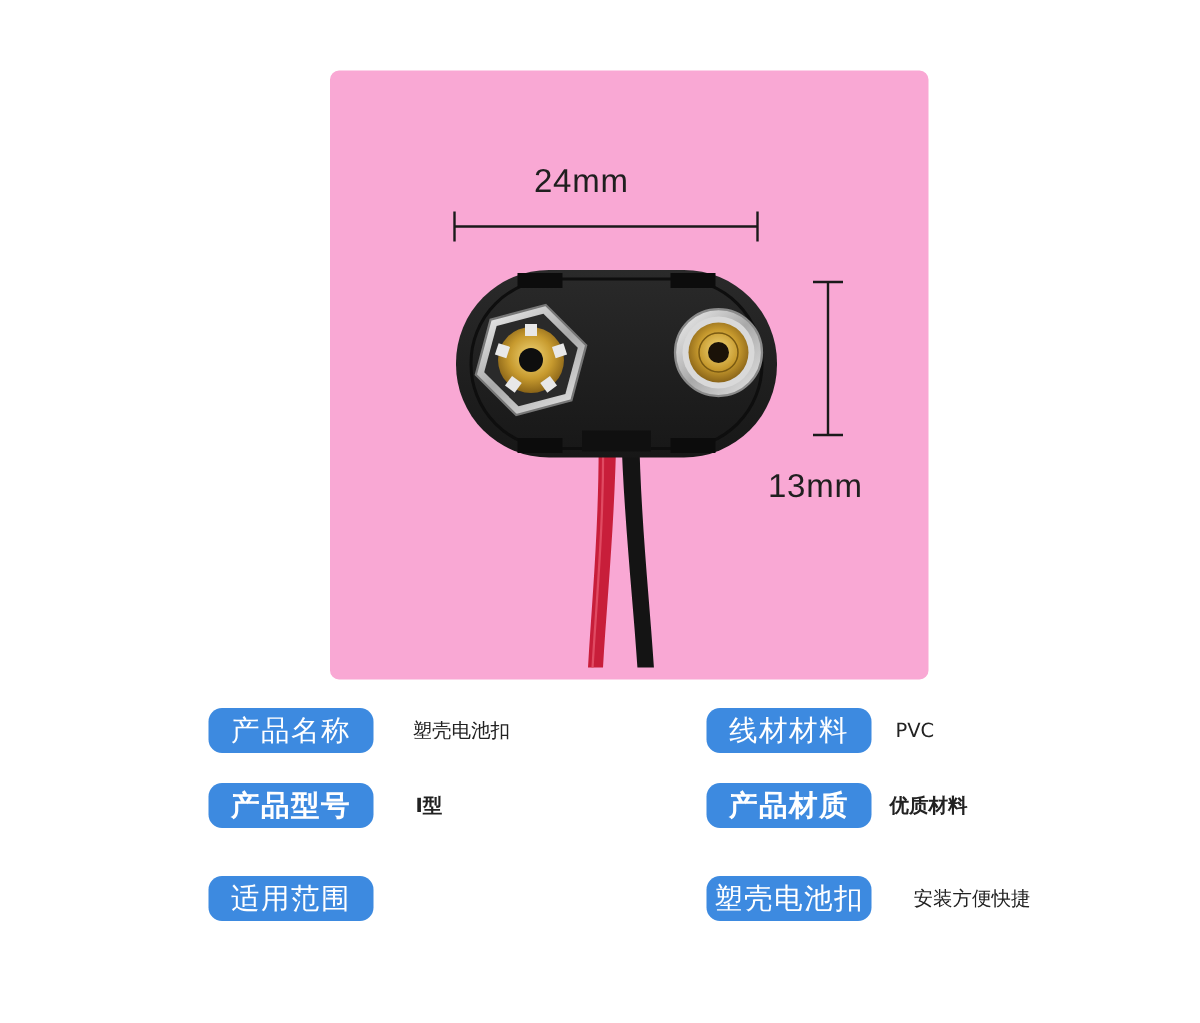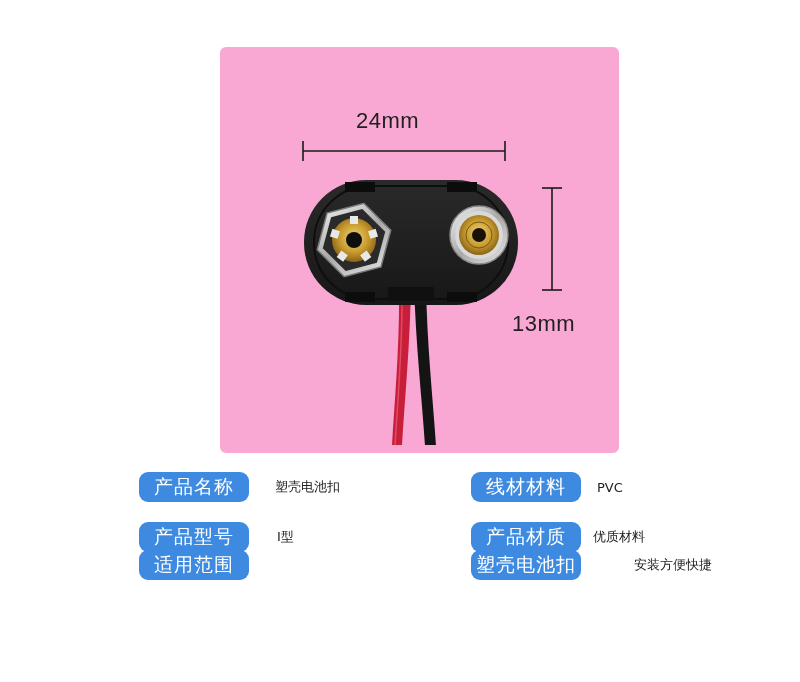--- a/index.html
+++ b/index.html
@@ -22,22 +22,22 @@
     .spec-row { position: absolute; display: flex; align-items: center; }
     .spec-pill {
       width: 110px; height: 30px; border-radius: 9px; background: #3d8ae0;
       color: #ffffff; font-size: 19px; display: flex; align-items: center; justify-content: center;
       letter-spacing: 1px;
     }
     .spec-value { font-size: 13px; color: #222222; margin-left: 26px; white-space: nowrap; }
     .col-left { left: 139px; }
     .col-right { left: 459px; padding-left: 12px; }
     .row-1 { top: 472px; }
-    .row-2 { top: 522px; }
-    .row-3 { top: 550px; gap: 25px; }
+    .row-2 { top: 522px; font-weight: bold; }
+    .row-3 { top: 584px; }
   </style>
 </head>
 <body>
 
 <div class="photo-frame">
   <svg width="399" height="406" viewBox="0 0 399 406">
     <defs>
       <radialGradient id="goldGrad" cx="50%" cy="45%" r="55%">
         <stop offset="0%" stop-color="#f2d77a"></stop>
         <stop offset="60%" stop-color="#c79a2e"></stop>

